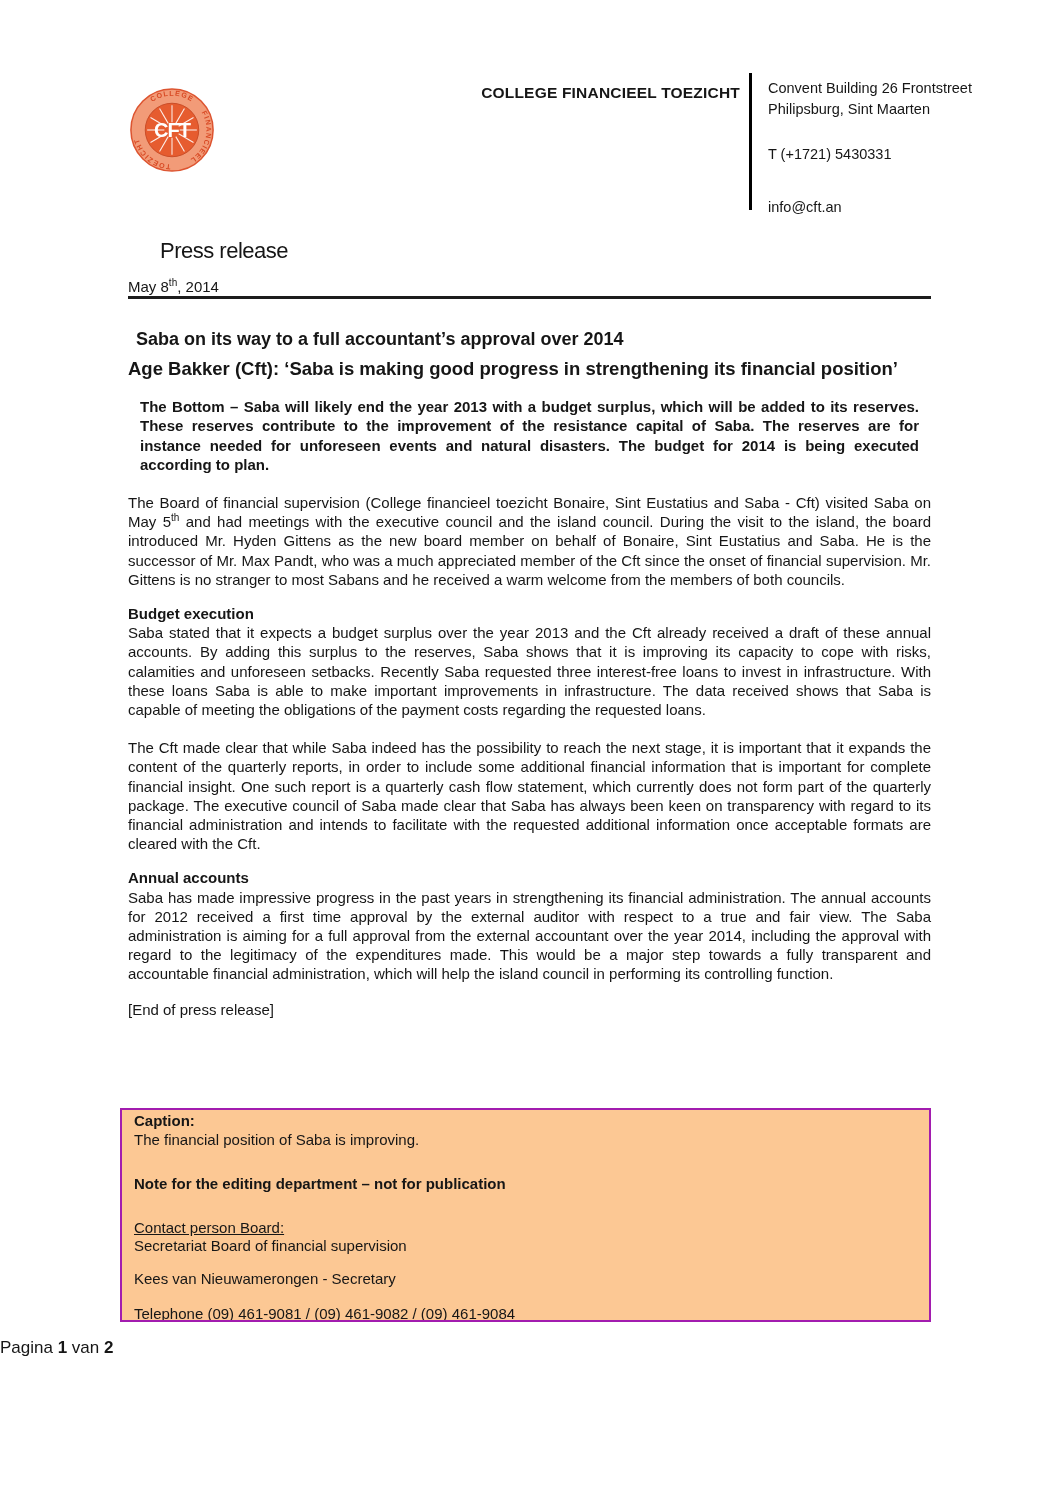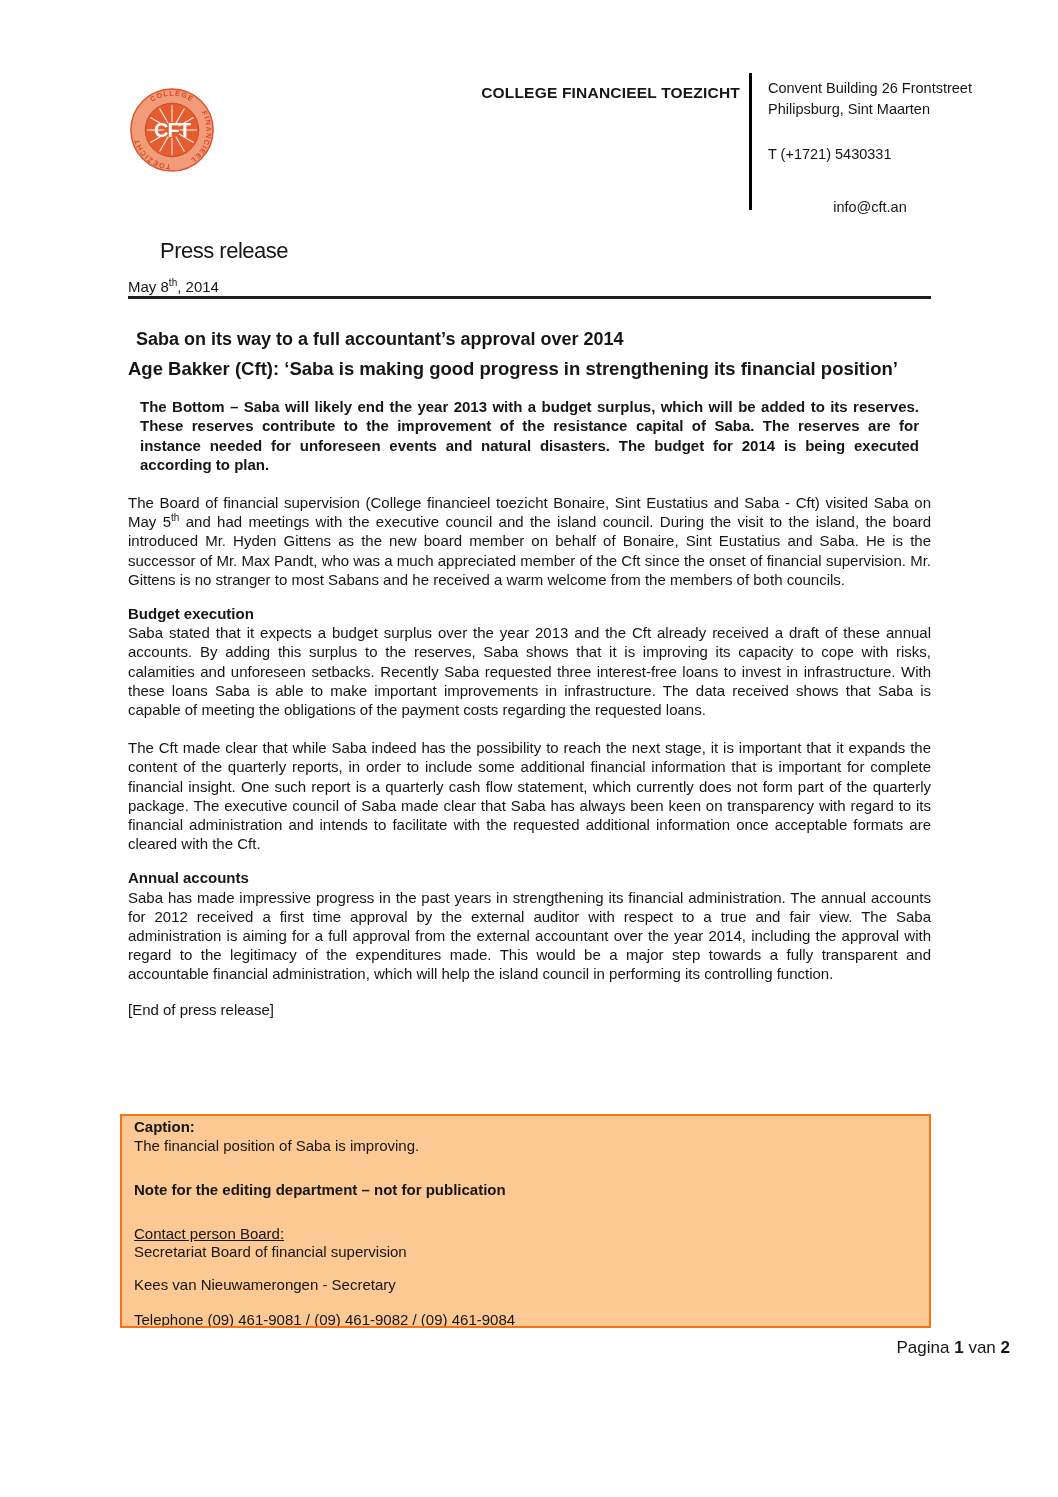--- a/index.html
+++ b/index.html
@@ -17,21 +17,21 @@
   .logo { position: absolute; left: 129px; top: 87px; width: 86px; height: 86px; }
   .org-name {
     position: absolute; top: 84px; left: 380px; width: 360px;
     text-align: right; font-weight: bold; font-size: 15.5px; letter-spacing: 0.2px;
     white-space: nowrap;
   }
   .header-divider { position: absolute; left: 749px; top: 73px; width: 3px; height: 137px; background: #000; }
   .contact-block { position: absolute; left: 768px; top: 78px; font-size: 14.5px; line-height: 21px; }
   .contact-block div { white-space: nowrap; }
   .contact-phone { margin-top: 24px; }
-  .contact-email { margin-top: 32px; text-align: center; }
+  .contact-email { margin-top: 32px; }
 
   
   .doc-title { position: absolute; left: 160px; top: 238px; font-size: 22px; letter-spacing: -0.5px; }
   .doc-date { position: absolute; left: 128px; top: 278px; font-size: 15px; }
   .sup { vertical-align: super; font-size: 10px; line-height: 0; }
   .rule { position: absolute; left: 128px; top: 296px; width: 803px; height: 3px; background: #1c1c1c; }
 
   
   .article { position: absolute; left: 128px; top: 322px; width: 803px; font-size: 15px; line-height: 19.2px; }
   .article p, .article h2, .article h3 { padding: 0; }
@@ -40,34 +40,33 @@
   .lead { font-weight: bold; text-align: justify; margin: 16px 12px 0; }
   .body-para { text-align: justify; margin: 19px 0 0; }
   .section-heading { font-weight: bold; font-size: 15px; margin: 15px 0 0; }
   .section-para { text-align: justify; margin: 0; }
   .end-note { margin: 16px 0 0; }
 
   
   .caption-box {
     position: absolute; left: 120px; top: 1108px;
     width: 783px; height: 208px;
-    border: 2px solid #f97316;
+    border: 2px solid #a21caf;
     padding: 2px 12px 0;
     font-size: 15px; line-height: 18.5px;
     overflow: hidden;
-    margin-top: 6px;
   }
   .cb-label { font-weight: bold; }
   .cb-note { font-weight: bold; margin-top: 26px; }
   .cb-contact-label { text-decoration: underline; margin-top: 25px; }
   .cb-person { margin-top: 14px; }
   .cb-phone { margin-top: 17px; }
 
   
-  .page-footer { position: absolute; left: 16px; top: 1338px; width: 994px; text-align: right; font-size: 17px; }
+  .page-footer { position: absolute; left: 0; top: 1338px; width: 994px; text-align: left; font-size: 17px; }
   .page-footer .num { font-weight: bold; }
 </style>
 </head>
 <body>
 
 <div class="page">
 
   <svg class="logo" viewBox="0 0 90 90" width="86" height="86" xmlns="http://www.w3.org/2000/svg">
     <circle cx="45" cy="45" r="43" fill="#F29B78"></circle>
     <circle cx="45" cy="45" r="43" fill="none" stroke="#DD5430" stroke-width="1.6"></circle>

